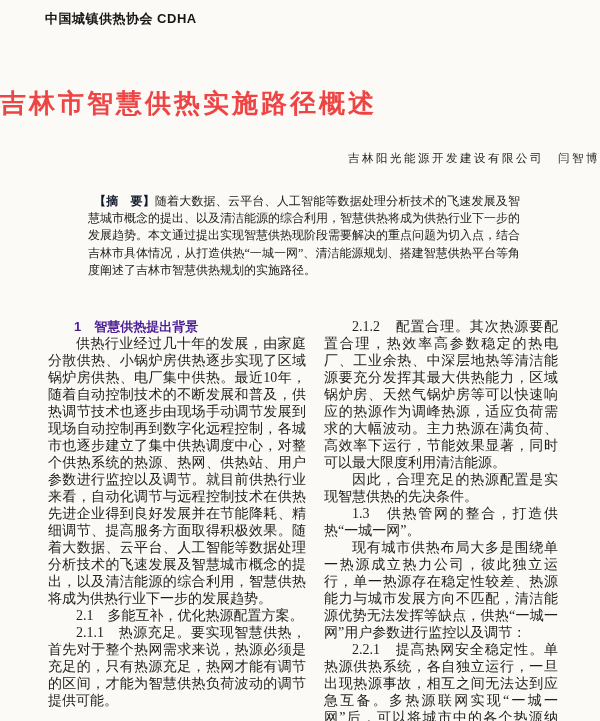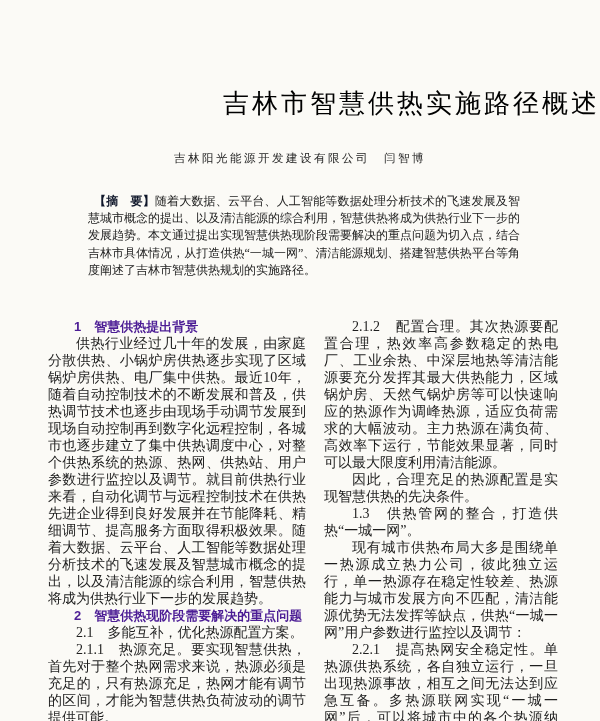--- a/index.html
+++ b/index.html
@@ -25,32 +25,32 @@
     font-weight: bold;
     font-size: 13px;
     letter-spacing: 0.5px;
     color: #161616;
   }
   .doc-title {
     position: absolute;
     top: 86px;
     left: 0;
     width: 100%;
-    text-align: right;
+    text-align: left;
     font-size: 26px;
-    font-weight: normal;
+    font-weight: bold;
     letter-spacing: 3px;
-    color: #000000;
+    color: #ef4444;
   }
   .doc-author {
     position: absolute;
     top: 151px;
     left: 0;
     width: 100%;
-    text-align: center;
+    text-align: right;
     font-size: 11.5px;
     letter-spacing: 2.5px;
     color: #242424;
   }
   .abstract-block {
     position: absolute;
     top: 193px;
     left: 88px;
     width: 432px;
     font-size: 12px;
@@ -92,35 +92,35 @@
     font-weight: bold;
     font-size: 13px;
     color: #4c1d95;
   }
 </style>
 </head>
 <body>
 
 <div class="page">
 
+  <div class="assoc-header">中国城镇供热协会 CDHA</div>
 
   <h1 class="doc-title" style="margin:0;">吉林市智慧供热实施路径概述</h1>
 
   <div class="doc-author">吉林阳光能源开发建设有限公司　闫智博</div>
 
   <div class="abstract-block">
     <p class="abstract-para"><span class="inline-label">【摘　要】</span><span>随着大数据、云平台、人工智能等数据处理分析技术的飞速发展及智慧城市概念的提出、以及清洁能源的综合利用，智慧供热将成为供热行业下一步的发展趋势。本文通过提出实现智慧供热现阶段需要解决的重点问题为切入点，结合吉林市具体情况，从打造供热“一城一网”、清洁能源规划、搭建智慧供热平台等角度阐述了吉林市智慧供热规划的实施路径。</span></p>
   </div>
 
   <div class="columns">
 
     <div class="col col-left">
       <p class="section-heading">1　智慧供热提出背景</p>
       <p>供热行业经过几十年的发展，由家庭分散供热、小锅炉房供热逐步实现了区域锅炉房供热、电厂集中供热。最近10年，随着自动控制技术的不断发展和普及，供热调节技术也逐步由现场手动调节发展到现场自动控制再到数字化远程控制，各城市也逐步建立了集中供热调度中心，对整个供热系统的热源、热网、供热站、用户参数进行监控以及调节。就目前供热行业来看，自动化调节与远程控制技术在供热先进企业得到良好发展并在节能降耗、精细调节、提高服务方面取得积极效果。随着大数据、云平台、人工智能等数据处理分析技术的飞速发展及智慧城市概念的提出，以及清洁能源的综合利用，智慧供热将成为供热行业下一步的发展趋势。</p>
-      <p class="section-heading">2　智慧供热现阶段需要解决的重点问题</p>
       <p>2.1　多能互补，优化热源配置方案。</p>
       <p>2.1.1　热源充足。要实现智慧供热，首先对于整个热网需求来说，热源必须是充足的，只有热源充足，热网才能有调节的区间，才能为智慧供热负荷波动的调节提供可能。</p>
     </div>
 
     <div class="col col-right">
       <p>2.1.2　配置合理。其次热源要配置合理，热效率高参数稳定的热电厂、工业余热、中深层地热等清洁能源要充分发挥其最大供热能力，区域锅炉房、天然气锅炉房等可以快速响应的热源作为调峰热源，适应负荷需求的大幅波动。主力热源在满负荷、高效率下运行，节能效果显著，同时可以最大限度利用清洁能源。</p>
       <p>因此，合理充足的热源配置是实现智慧供热的先决条件。</p>
       <p>1.3　供热管网的整合，打造供热“一城一网”。</p>
       <p>现有城市供热布局大多是围绕单一热源成立热力公司，彼此独立运行，单一热源存在稳定性较差、热源能力与城市发展方向不匹配，清洁能源优势无法发挥等缺点，供热“一城一网”用户参数进行监控以及调节：</p>
       <p>2.2.1　提高热网安全稳定性。单热源供热系统，各自独立运行，一旦出现热源事故，相互之间无法达到应急互备。多热源联网实现“一城一网”后，可以将城市中的各个热源纳入“一城一网”管网统一调配。当其中某一热源发生事故，停止或减少对外供热时，</p>

